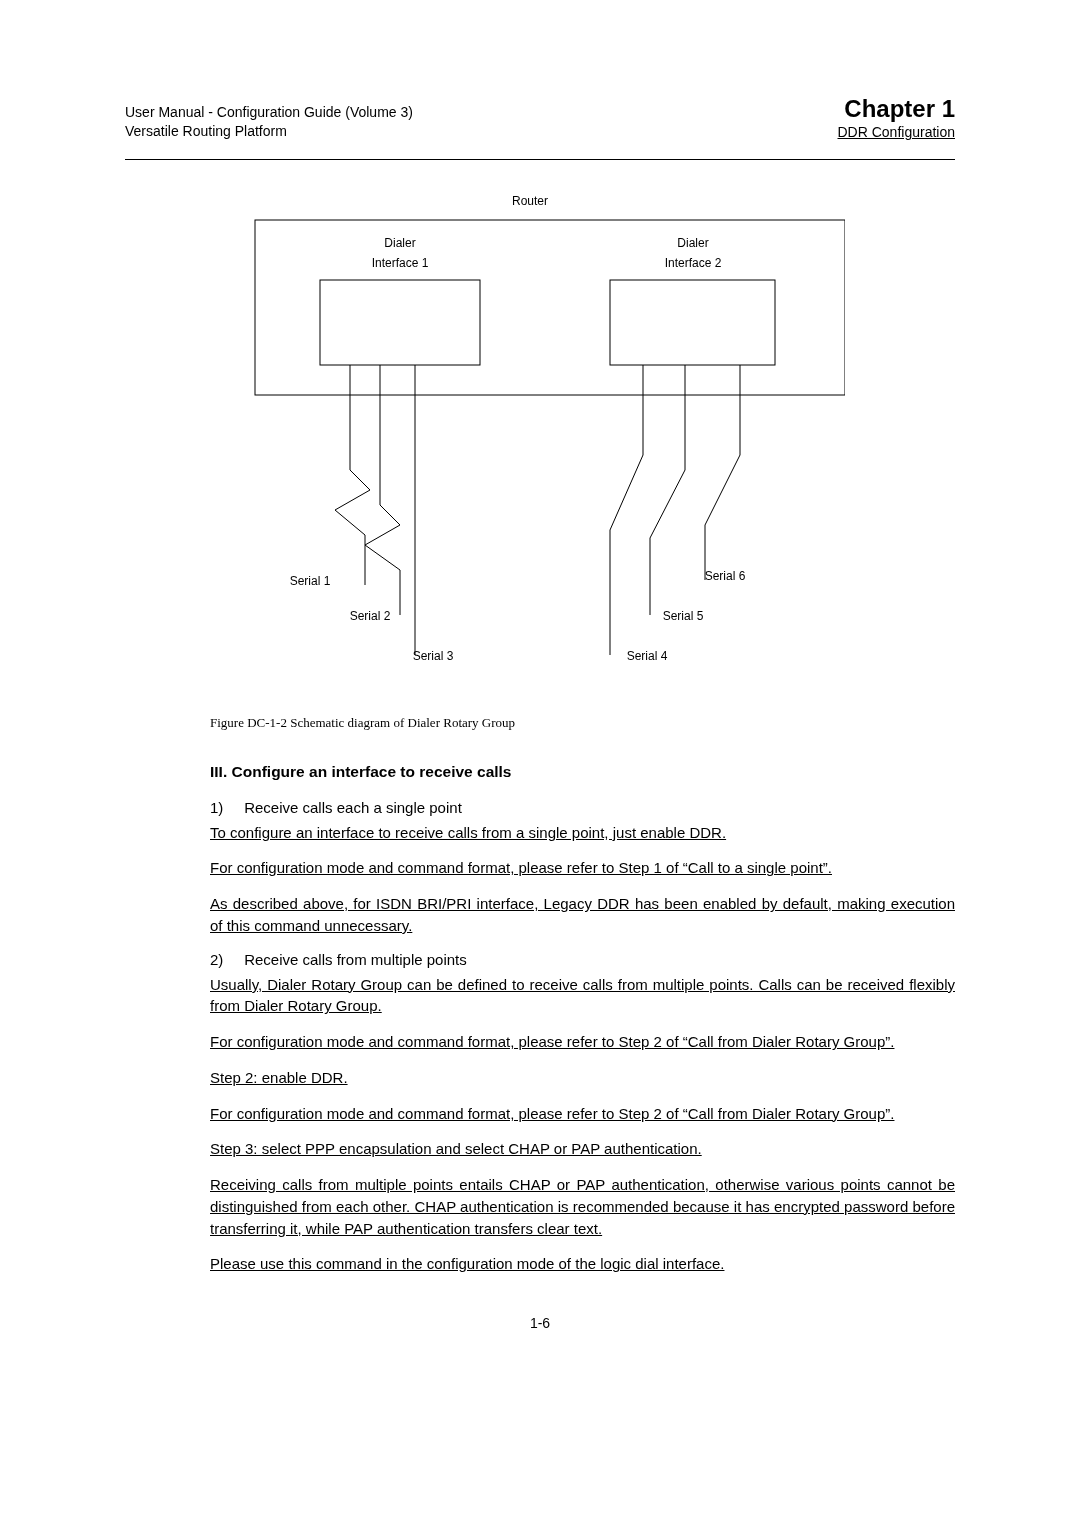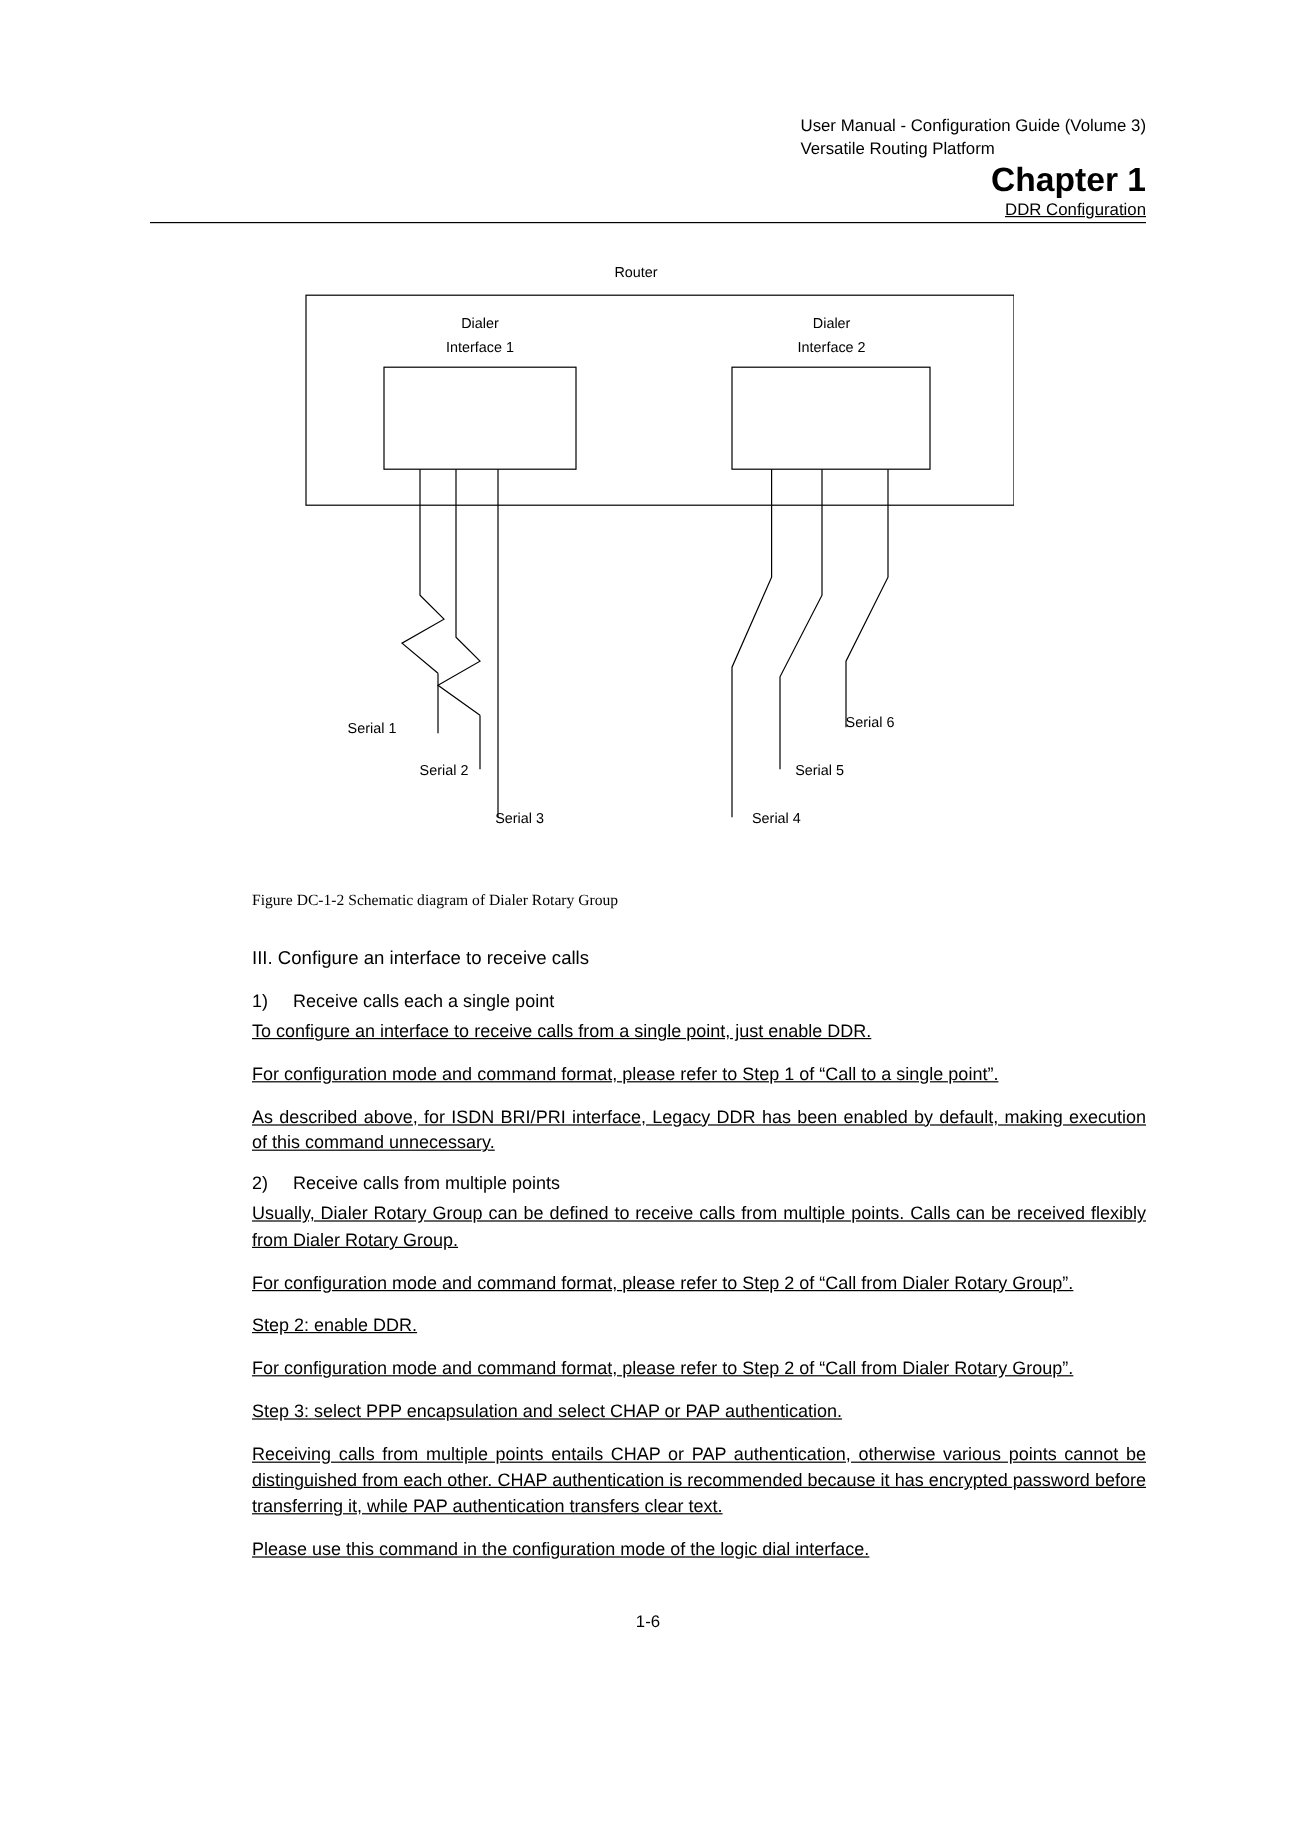--- a/index.html
+++ b/index.html
@@ -14,54 +14,53 @@
   .page {
     padding: 95px 125px 60px 125px;
     box-sizing: border-box;
     width: 1080px;
   }
   .header {
     display: flex;
     justify-content: space-between;
     align-items: flex-end;
     border-bottom: 1.5px solid #000;
-    padding-bottom: 2px;
+    padding-bottom: 18px;
     margin-bottom: 30px;
-    flex-direction: column;
   }
   .header-left {
     font-size: 14px;
     line-height: 1.35;
   }
   .header-right {
     text-align: right;
     line-height: 1.2;
   }
   .chapter-title {
-    font-size: 28px;
+    font-size: 24px;
     font-weight: bold;
   }
   .chapter-sub {
     font-size: 14px;
     text-decoration: underline;
   }
   .diagram-wrap {
     margin: 0 0 20px 90px;
   }
   .figure-caption {
     margin: 22px 0 32px 85px;
     font-size: 13px;
     font-family: Liberation Serif, serif;
   }
   .figure-caption .fignum {
     font-weight: normal;
   }
   .section-heading {
     font-size: 15.5px;
-    font-weight: normal;
+    font-weight: bold;
     margin: 22px 0 18px 85px;
   }
   .body-text {
     margin: 0 0 14px 85px;
     text-align: justify;
     line-height: 1.45;
     font-size: 15px;
     text-decoration: underline;
   }
   .list-item {

